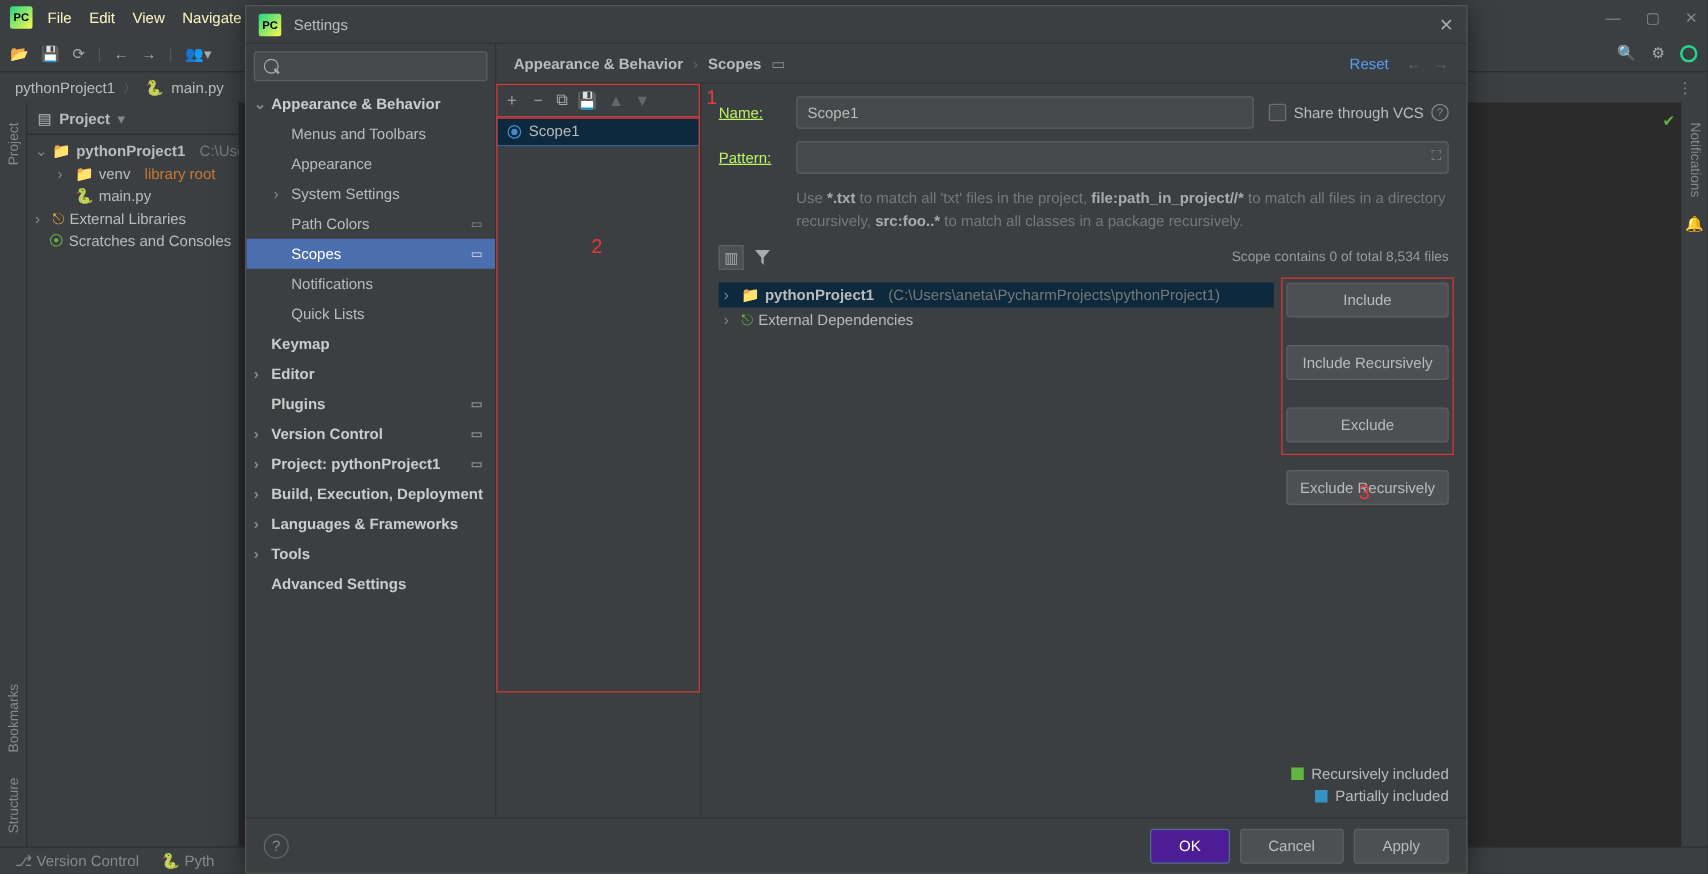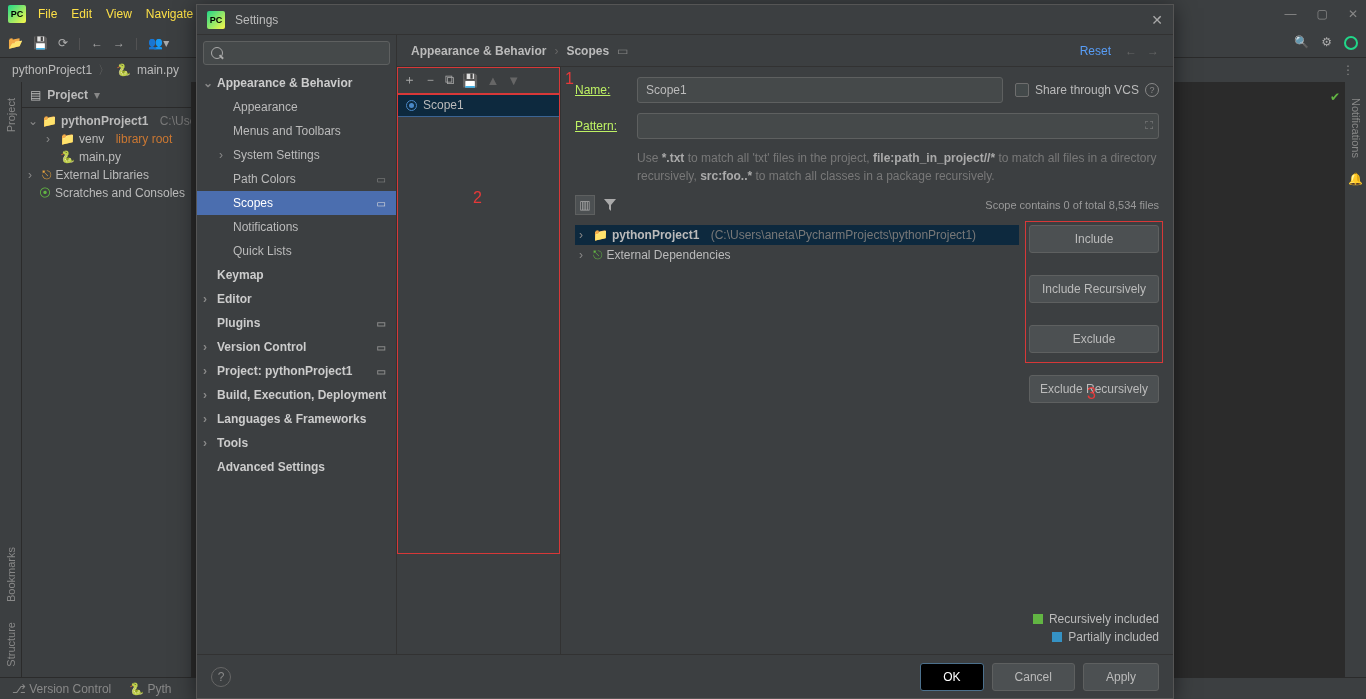--- a/index.html
+++ b/index.html
@@ -1,21 +1,21 @@
 <!DOCTYPE html>
 <html><head>
 <meta charset="utf-8">
 <style>
 * { margin: 0; padding: 0; box-sizing: border-box; font-family: "Segoe UI", Arial, sans-serif; font-size: 12px; }
 body { background: #2b2b2b; color: #bbb; overflow: hidden; width: 1366px; height: 699px; position: relative; }
 .main-window { width: 100%; height: 100%; background: #3c3f41; display: flex; flex-direction: column; }
 .title-bar { height: 28px; background: #3c3f41; display: flex; align-items: center; padding: 0 8px; justify-content: space-between; }
 .title-left { display: flex; align-items: center; gap: 12px; }
 .pc-logo { width: 18px; height: 18px; background: linear-gradient(135deg, #21d789, #fcf84a); border-radius: 2px; display: flex; align-items: center; justify-content: center; font-size: 9px; font-weight: bold; color: #000; }
-.menu-bar { display: flex; gap: 14px; color: #fde047; }
+.menu-bar { display: flex; gap: 14px; color: #fef9c3; }
 .menu-item { cursor: pointer; }
 .win-controls { display: flex; gap: 20px; color: #888; }
 .toolbar { height: 30px; background: #3c3f41; border-bottom: 1px solid #2b2b2b; display: flex; align-items: center; padding: 0 8px; gap: 10px; justify-content: space-between; }
 .toolbar-left { display: flex; gap: 10px; align-items: center; }
 .tb-icon { color: #aaa; cursor: pointer; }
 .toolbar-right { display: flex; gap: 12px; align-items: center; }
 .breadcrumb-bar { height: 24px; background: #3c3f41; display: flex; align-items: center; padding: 0 12px; gap: 6px; font-size: 11px; }
 .py-icon { color: #3c8dcd; }
 .main-body { flex: 1; display: flex; position: relative; }
 .left-gutter { width: 22px; background: #3c3f41; border-right: 1px solid #2b2b2b; display: flex; flex-direction: column; align-items: center; padding-top: 6px; }
@@ -92,21 +92,21 @@
 .ft-row.sel { background: #0d293e; }
 .action-buttons { width: 130px; display: flex; flex-direction: column; gap: 22px; position: relative; }
 .action-btn { background: #4c5052; border: 1px solid #5e6060; color: #bbb; padding: 6px 0; border-radius: 3px; cursor: pointer; text-align: center; }
 .legend { display: flex; flex-direction: column; gap: 4px; font-size: 11px; align-items: flex-end; width: 130px; }
 .legend-row { display: flex; align-items: center; gap: 6px; }
 .legend-sq { width: 10px; height: 10px; }
 .dialog-footer { height: 44px; border-top: 1px solid #323232; display: flex; align-items: center; justify-content: space-between; padding: 0 14px; }
 .footer-help { width: 20px; height: 20px; border: 1px solid #666; border-radius: 50%; display: flex; align-items: center; justify-content: center; color: #888; cursor: pointer; }
 .footer-btns { display: flex; gap: 8px; }
 .dlg-btn { padding: 6px 22px; border-radius: 3px; border: 1px solid #5e6060; background: #4c5052; color: #bbb; cursor: pointer; }
-.dlg-btn.primary { background: #000000; border-color: #4c708c; color: #fff; }
+.dlg-btn.primary { background: #4c1d95; border-color: #4c708c; color: #fff; }
 svg { display: inline-block; vertical-align: middle; }
 </style>
 </head>
 <body>
 
 <div class="main-window">
   <div class="title-bar">
     <div class="title-left">
       <div class="pc-logo">PC</div>
       <div class="menu-bar">
@@ -221,22 +221,22 @@
   <div class="dialog-body">
     <div class="settings-nav">
       <div class="search-box">
         <input type="text" placeholder="" style="">
       </div>
       <div class="nav-list">
         <div class="nav-item bold">
             <span class="nav-chev">⌄</span>
             <span>Appearance &amp; Behavior</span>
           </div>
+        <div class="nav-item child">Menus and Toolbars</div>
         <div class="nav-item child">Appearance</div>
-        <div class="nav-item child">Menus and Toolbars</div>
         <div class="nav-item child">
             <span class="nav-chev" style="left:22px">›</span>
             <span>System Settings</span>
           </div>
         <div class="nav-item child">
             <span>Path Colors</span>
             <span class="nav-badge">▭</span>
           </div>
         <div class="nav-item child selected">
             <span>Scopes</span>

